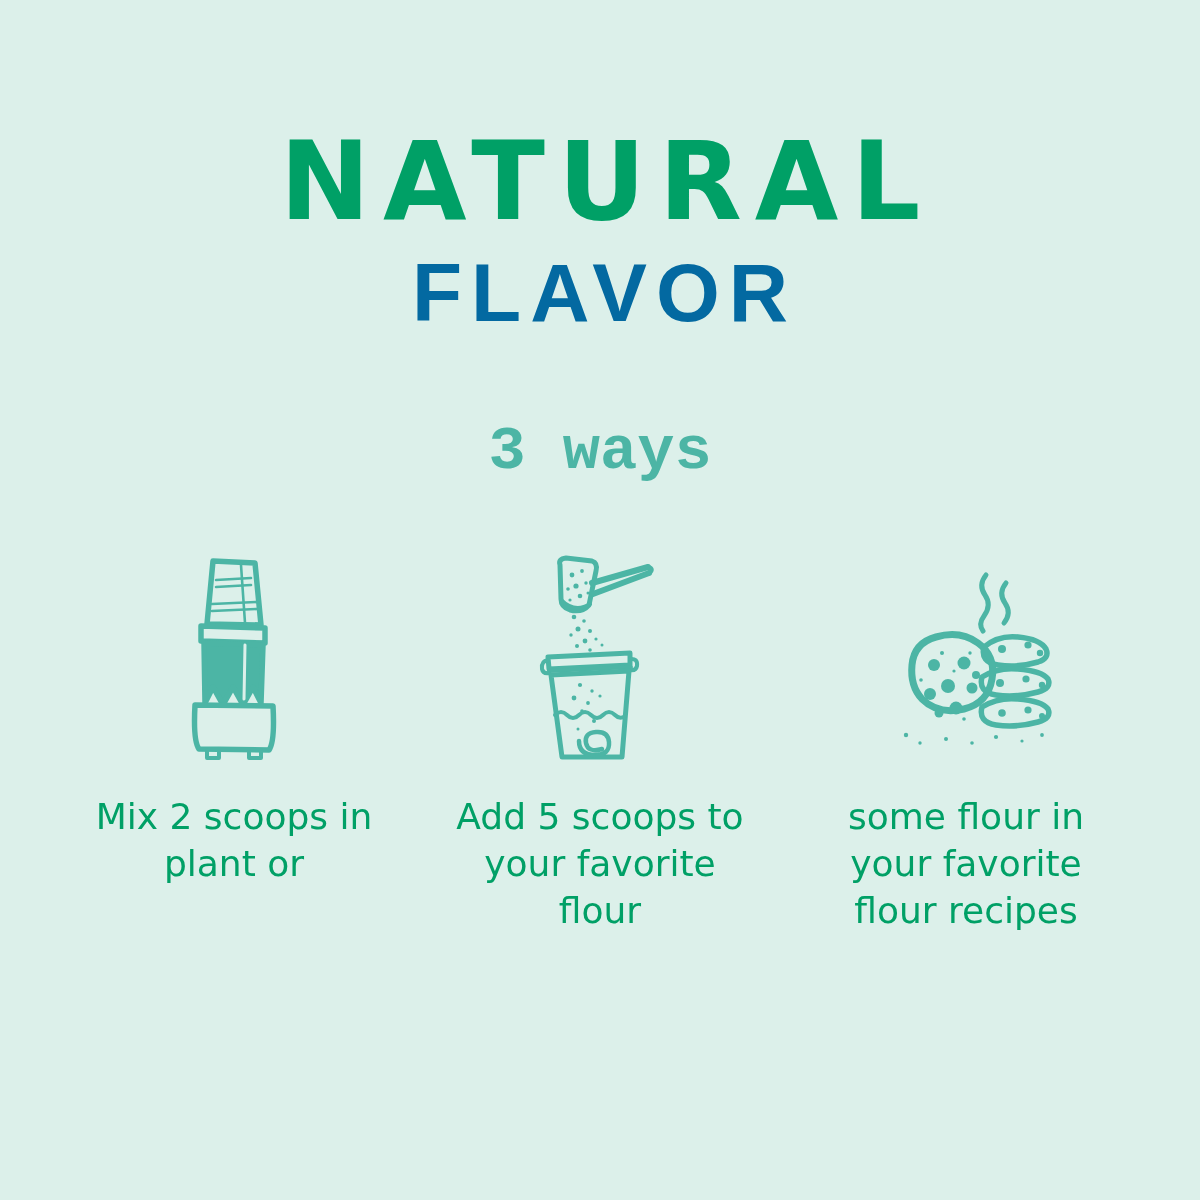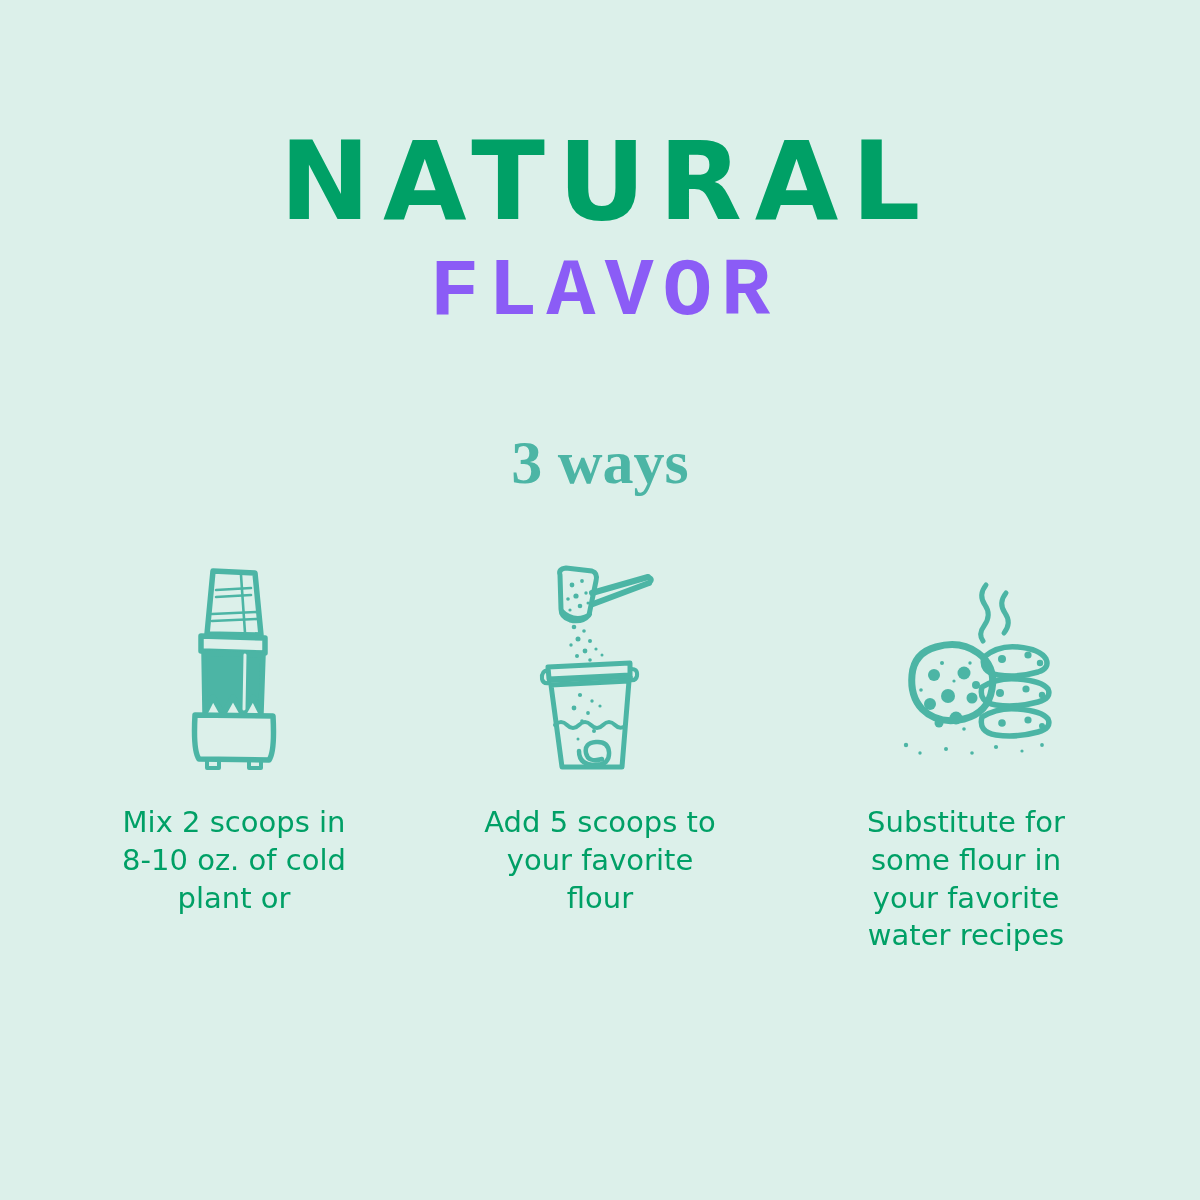--- a/index.html
+++ b/index.html
@@ -38,27 +38,27 @@
     font-weight: 700;
     font-size: 108px;
     line-height: 1.0;
     letter-spacing: 13px;
     text-indent: 13px;
     color: #00a066;
   }
 
   .headline-sub {
     display: block;
-    font-family: Liberation Mono, monospace;
+    font-family: Liberation Sans, sans-serif;
     font-weight: 700;
     font-size: 82px;
     line-height: 1.05;
     letter-spacing: 9px;
     text-indent: 9px;
-    color: #8b5cf6;
+    color: #0369a1;
     margin-top: 14px;
   }
 
   
   .subtitle-block {
     width: 100%;
     text-align: center;
     margin-top: 82px;
   }
 
@@ -67,27 +67,26 @@
     font-family: "DejaVu Sans", sans-serif;
     font-weight: 400;
     font-size: 50px;
     line-height: 1.1;
     letter-spacing: 0.5px;
     color: #5cbcab;
   }
 
   .subtitle-emph {
     display: block;
-    font-family: Liberation Serif, serif;
+    font-family: Liberation Mono, monospace;
     font-weight: 700;
     font-size: 62px;
     line-height: 1.1;
     letter-spacing: 0px;
     color: #4cb5a5;
-    margin-top: 10px;
   }
 
   
   .ways-row {
     width: 1200px;
     display: flex;
     justify-content: center;
     align-items: flex-start;
     margin-top: 62px;
   }
@@ -104,21 +103,21 @@
     display: flex;
     align-items: flex-end;
     justify-content: center;
   }
 
   .way-caption {
     margin-top: 26px;
     text-align: center;
     font-family: "DejaVu Sans", sans-serif;
     font-weight: 400;
-    font-size: 29px;
+    font-size: 36px;
     line-height: 1.30;
     color: #00a066;
     padding: 0 6px;
   }
 
   .way-caption span { display: block; }
 </style>
 </head>
 <body>
 
@@ -155,21 +154,20 @@
           <path d="M76 92 L75 146" stroke="#dcf0ea" stroke-width="3"></path>
 
           <path d="M26 152 Q24 188 30 196 L100 197 Q106 189 104 153 Z" fill="none"></path>
 
           <path d="M38 197 L38 205 L50 205 L50 198" fill="none" stroke-width="4"></path>
           <path d="M80 198 L80 205 L92 205 L92 197" fill="none" stroke-width="4"></path>
         </svg>
       </div>
       <div class="way-caption">
         <span>Mix 2 scoops in</span>
-        <span>8-10 oz. of cold</span>
         <span>plant or</span>
       </div>
     </div>
 
     <div class="way-col">
       <div class="way-icon">
         <svg width="140" height="215" viewBox="0 0 140 215" fill="none" stroke="#4cb5a5" stroke-width="5" stroke-linecap="round" stroke-linejoin="round">
 
           <path d="M30 12 Q28 6 36 5 L62 8 Q68 10 66 18 L59 52 Q52 60 40 57 Q31 54 31 46 Z" fill="none"></path>
 
@@ -285,21 +283,20 @@
               <circle cx="44" cy="190" r="1.7"></circle>
             <circle cx="70" cy="186" r="2"></circle>
               <circle cx="96" cy="190" r="1.8"></circle>
             <circle cx="120" cy="184" r="2.1"></circle>
               <circle cx="146" cy="188" r="1.6"></circle>
             <circle cx="166" cy="182" r="1.9"></circle>
           </g>
         </svg>
       </div>
       <div class="way-caption">
-        <span>Substitute for</span>
         <span>some flour in</span>
         <span>your favorite</span>
-        <span>water recipes</span>
+        <span>flour recipes</span>
       </div>
     </div>
 
   </div>
 </div>
 
 </body></html>

